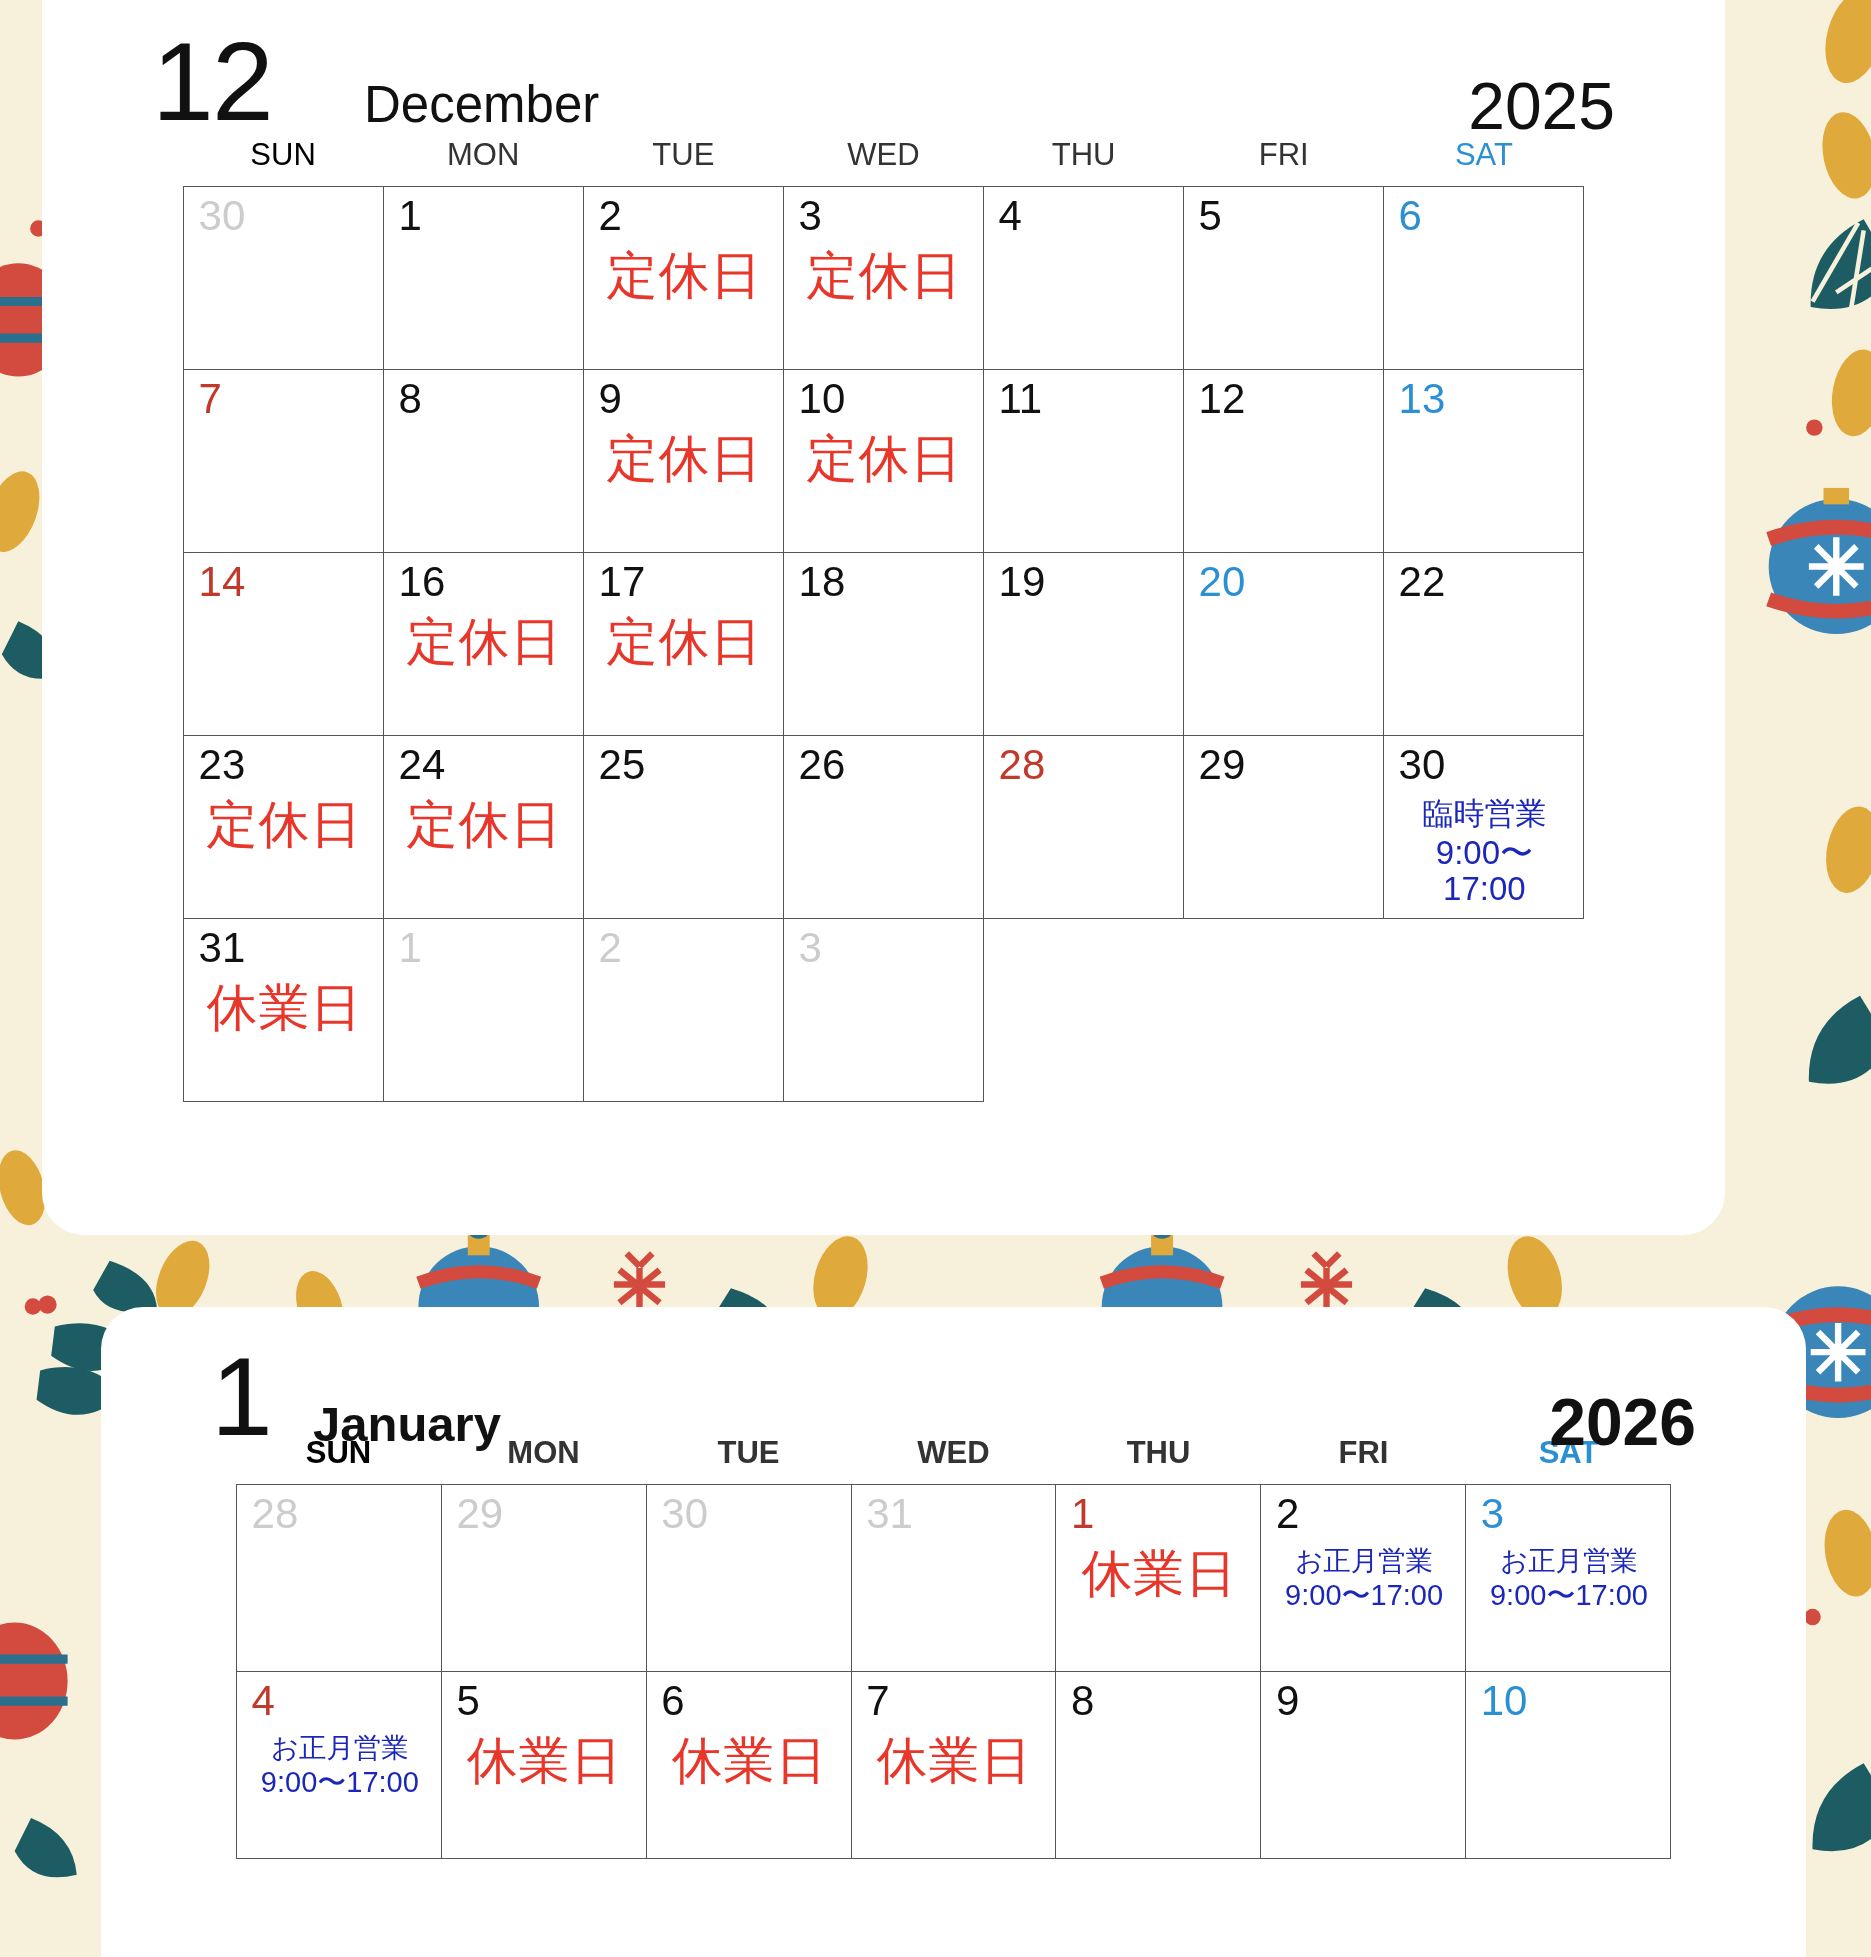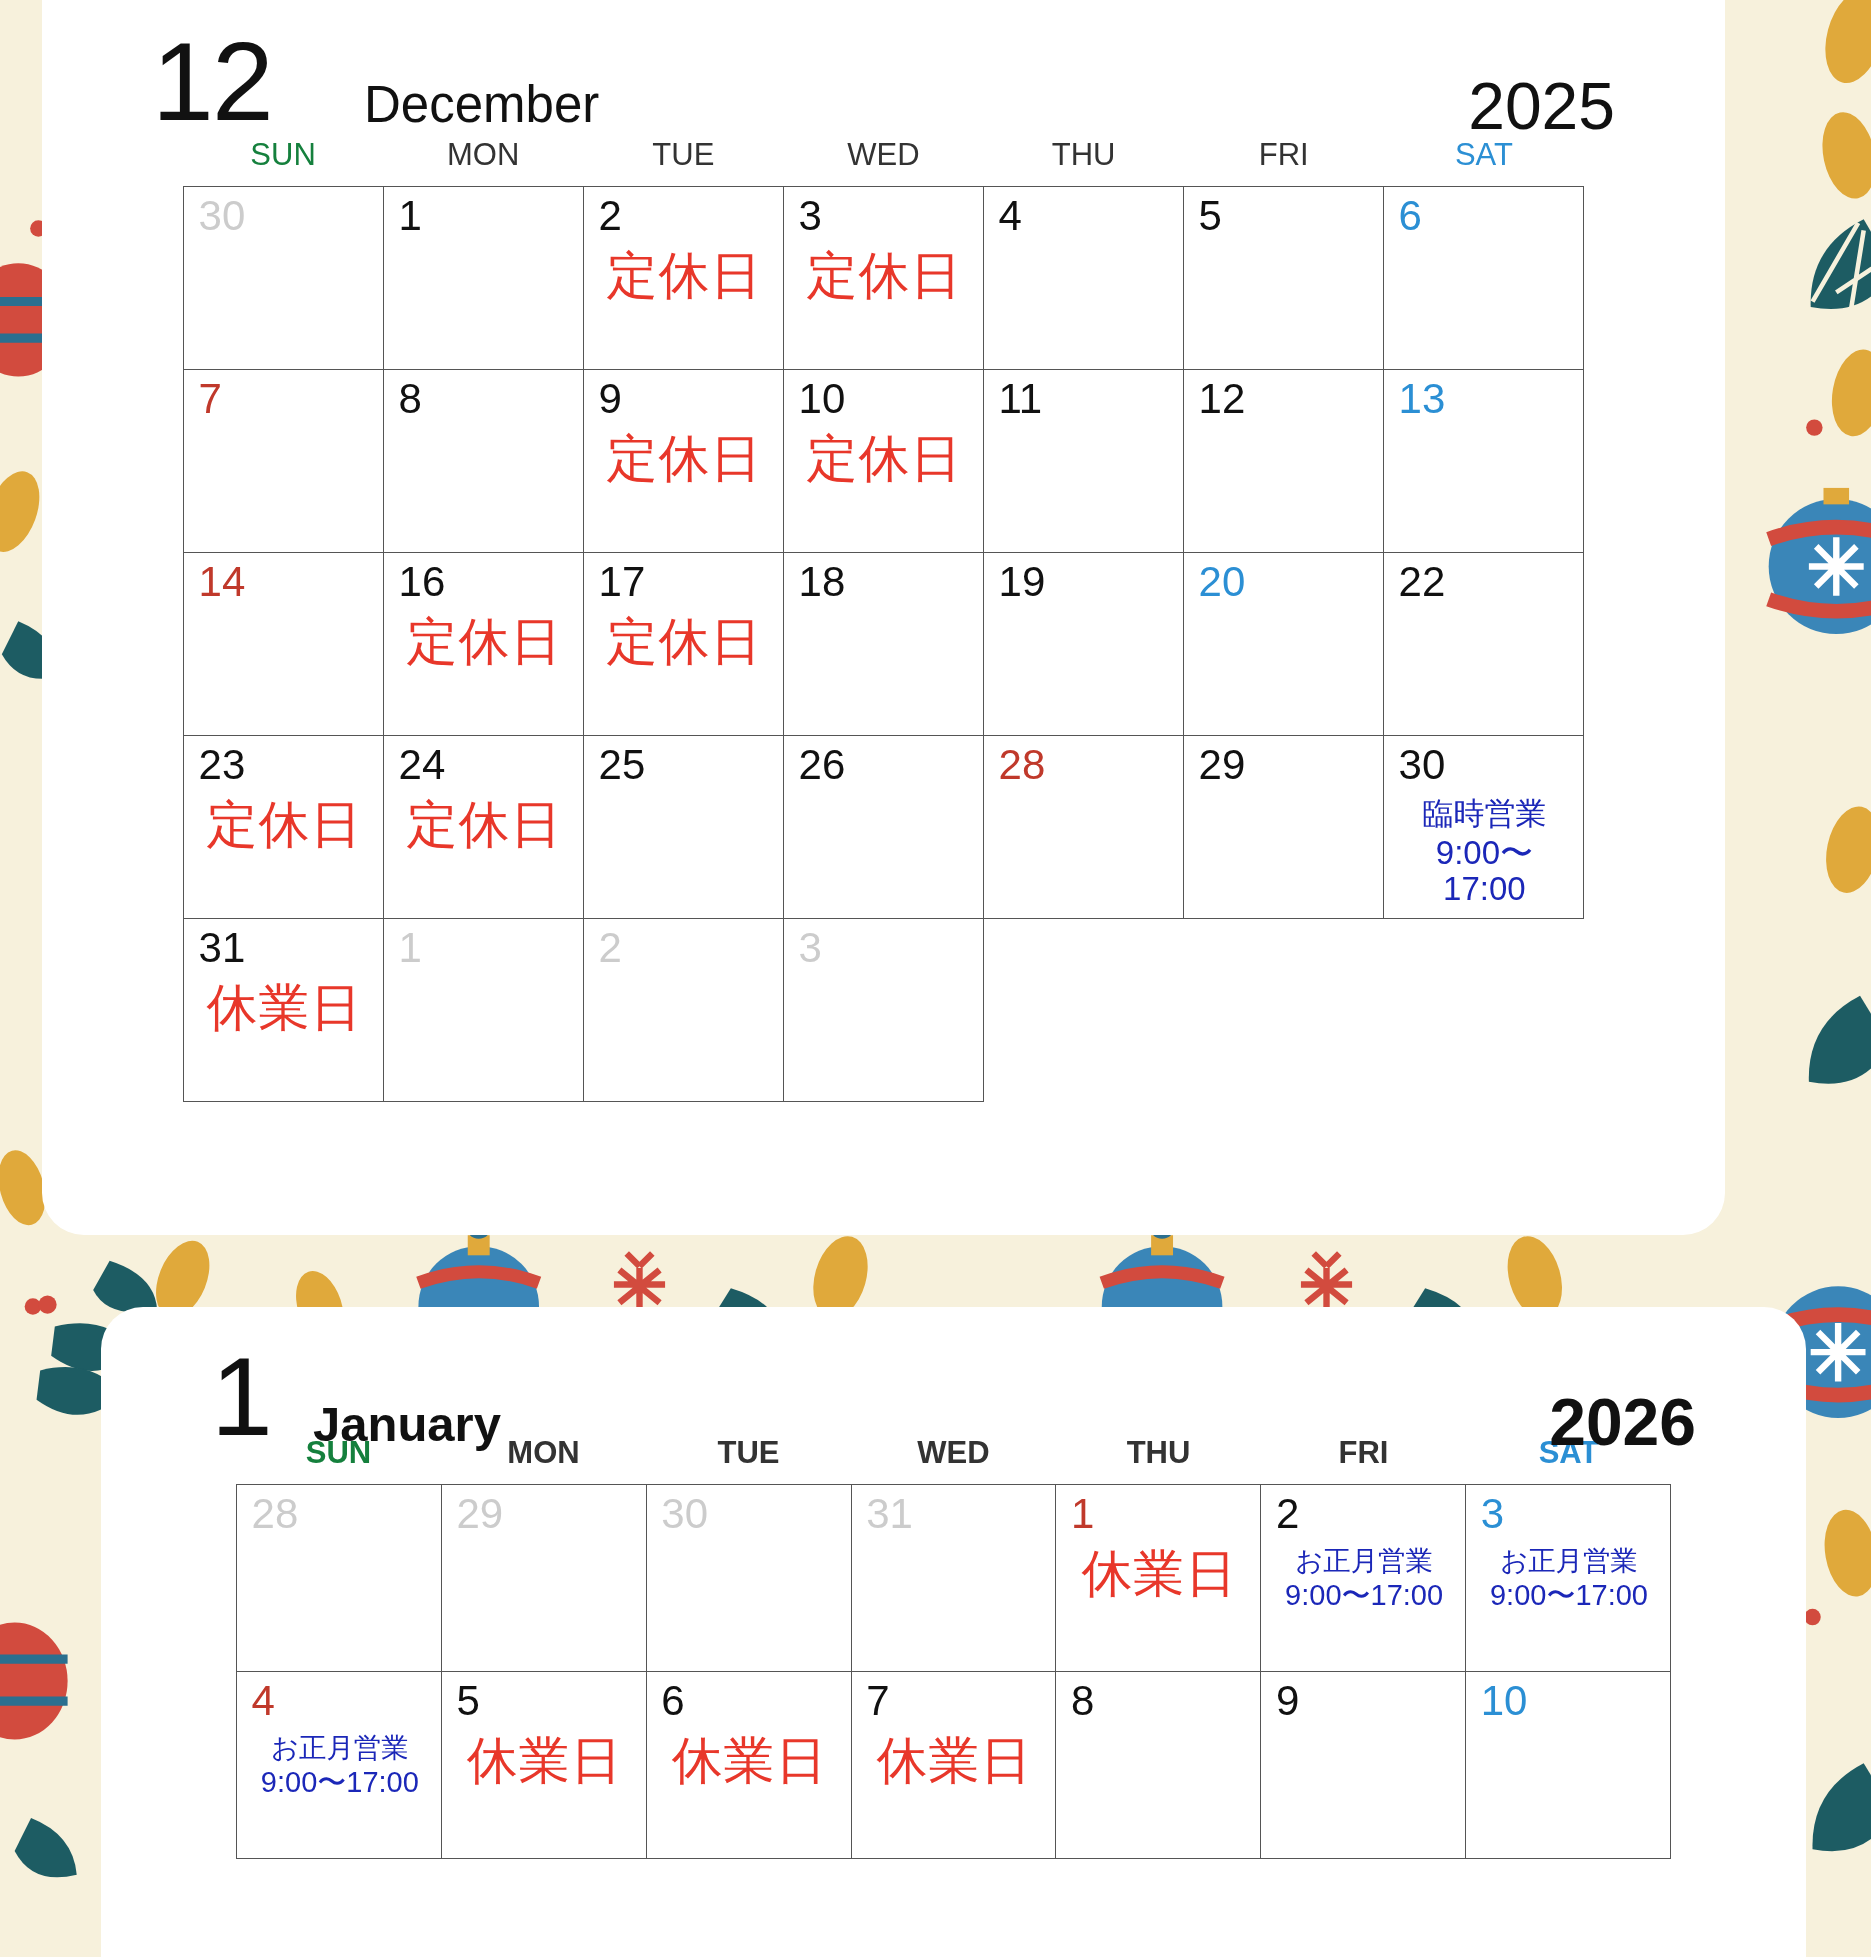--- a/index.html
+++ b/index.html
@@ -93,21 +93,21 @@
   }
   #card-january .dow-row { margin: 0 135px 0 135px; }
 
   .dow {
     text-align: center;
     font-size: 31px;
     color: #333;
     padding-bottom: 12.8px;
   }
   #card-january .dow { font-weight: bold; }
-  .dow.sun { color: #15803d; }
+  .dow.sun { color: #000000; }
   .dow.sat { color: #2b8fd4; }
 
   .grid {
     display: grid;
     grid-template-columns: repeat(7, 1fr);
     margin: 0 141px;
     border-top: 1.8px solid #555;
     border-left: 1.8px solid #555;
   }
   #card-january .grid { margin: 0 135px; }

